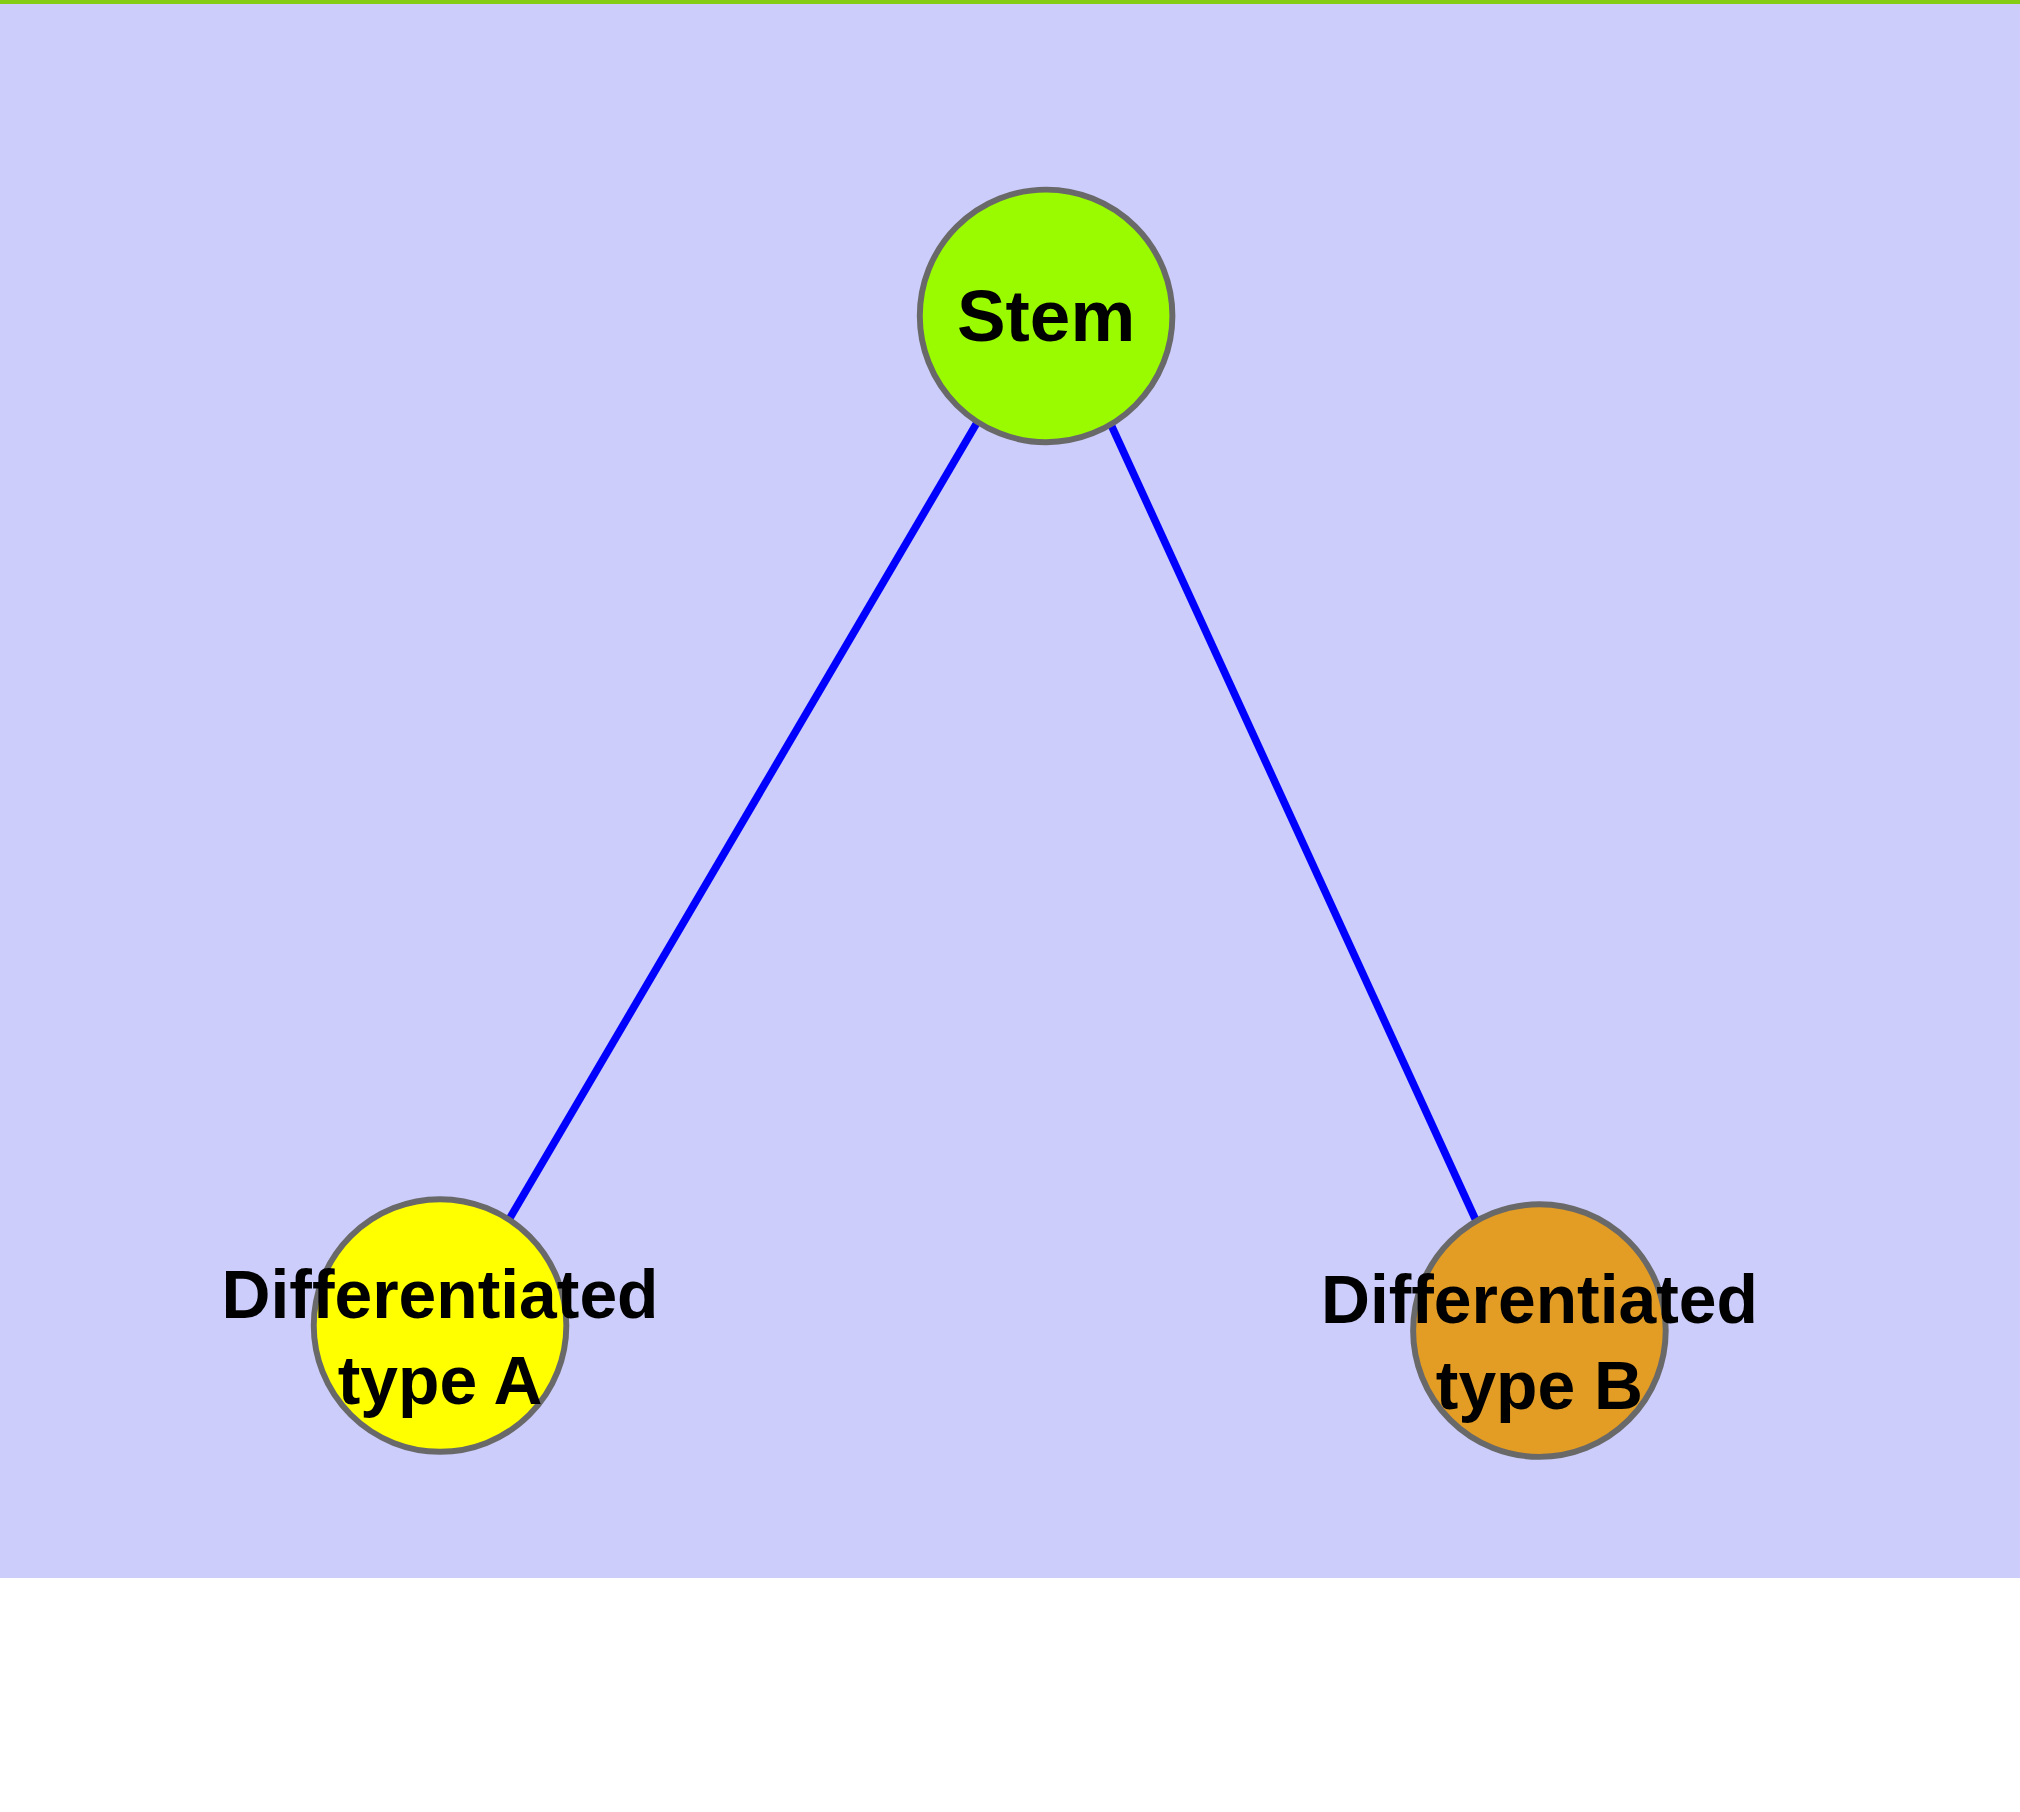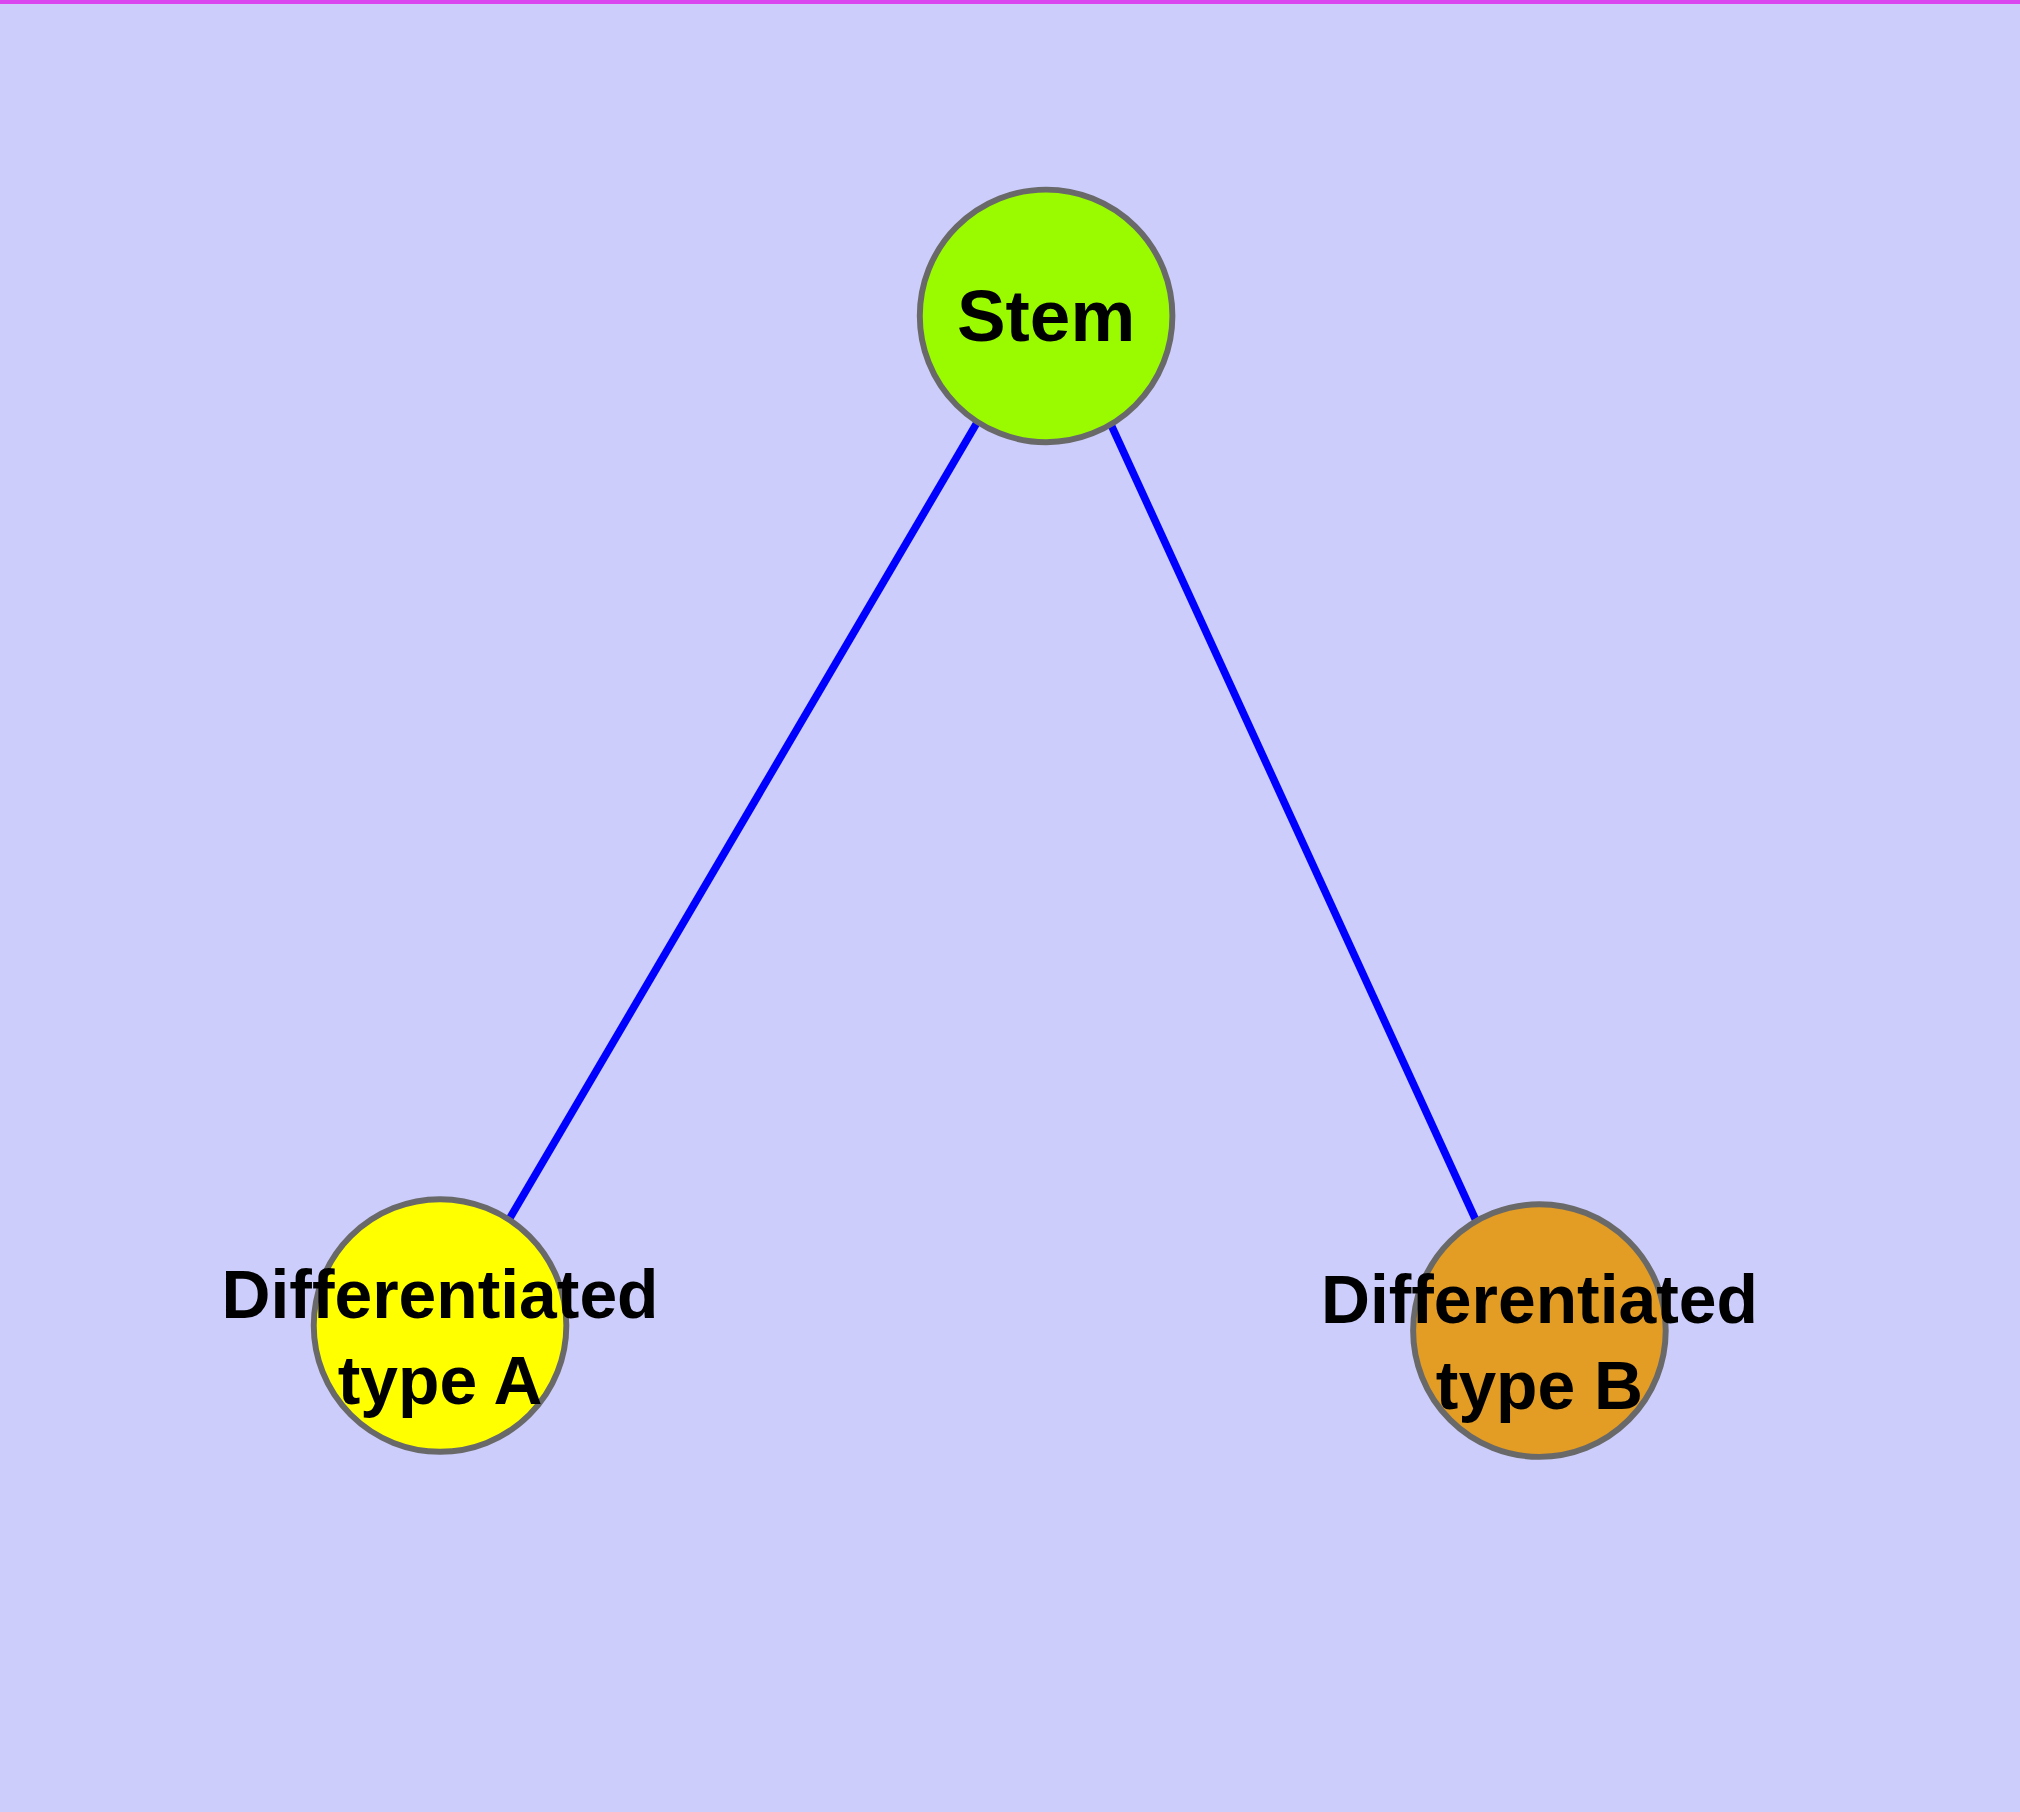--- a/index.html
+++ b/index.html
@@ -3,22 +3,22 @@
 <meta charset="utf-8">
 <style>
   html, body {
     margin: 0;
     padding: 0;
     background: #ffffff;
   }
   #canvas {
     position: relative;
     width: 2021px;
-    height: 1812px;
-    background: #d946ef;
+    height: 1578px;
+    background: #84cc16;
     overflow: hidden;
     font-family: "Liberation Sans", sans-serif;
   }
   #plot-area {
     position: absolute;
     left: 0;
     top: 4.2px;
     width: 2021px;
     height: 1808px;
     background: #cccdfa;

